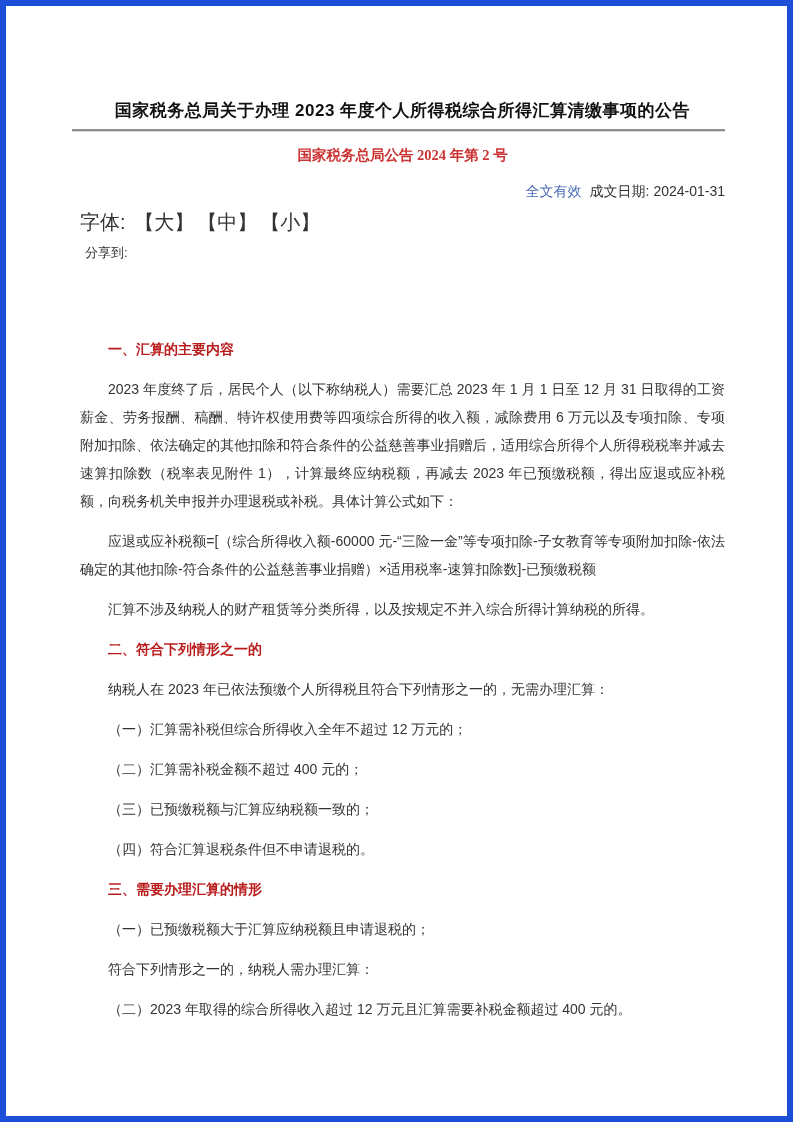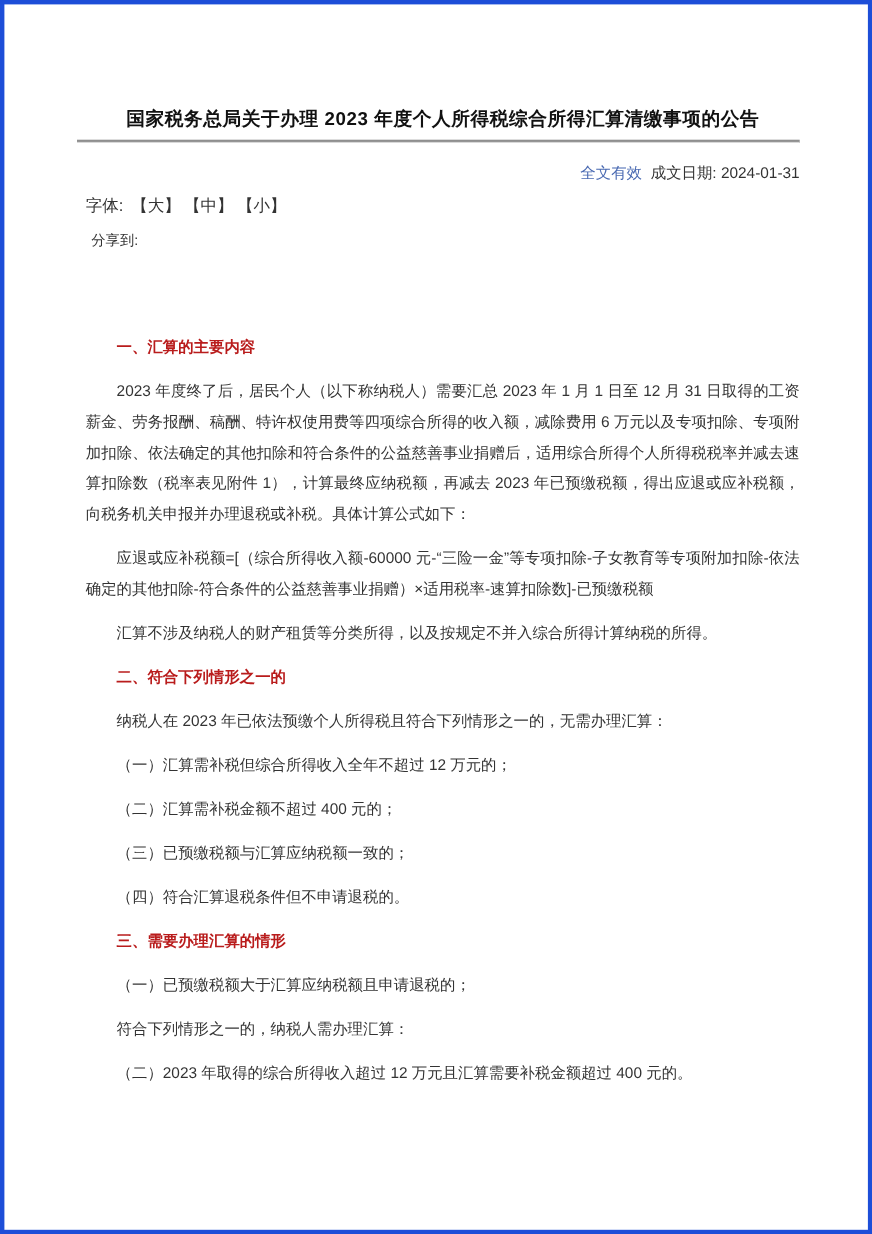--- a/index.html
+++ b/index.html
@@ -6,21 +6,21 @@
     margin: 0;
     padding: 0;
     background: #ffffff;
   }
   .page {
     width: 793px;
     height: 1122px;
     box-sizing: border-box;
     margin: 0;
     background: #ffffff;
-    border: 4px solid #1d4ed8;
+    border: 6px solid #1d4ed8;
     padding: 94px 62px 40px 74px;
     font-family: "Liberation Sans", "DejaVu Sans", sans-serif;
     color: #333333;
     overflow: hidden;
   }
   .doc-title {
     margin: 0;
     text-align: center;
     font-size: 17px;
     font-weight: bold;
@@ -52,21 +52,21 @@
     color: #333333;
   }
   .status-link {
     color: #4a6ab2;
     margin-right: 8px;
     cursor: pointer;
     text-decoration: none;
   }
   .font-row {
     margin-top: 12px;
-    font-size: 15px;
+    font-size: 20px;
     line-height: 20px;
     color: #333333;
   }
   .font-size-btn {
     cursor: pointer;
     margin-left: 3px;
     color: #333333;
   }
   .share-row {
     margin-top: 7px;
@@ -97,20 +97,21 @@
 </style>
 </head>
 <body>
 
 <div class="page">
 
   <h1 class="doc-title">国家税务总局关于办理 2023 年度个人所得税综合所得汇算清缴事项的公告</h1>
 
   <div class="title-rule"></div>
 
+  <div class="doc-number">国家税务总局公告 2024 年第 2 号</div>
 
   <div class="meta-row">
     <span class="status-link">全文有效</span><span>成文日期:</span>&nbsp;<span>2024-01-31</span>
   </div>
 
   <div class="font-row">
     <span>字体:</span>
     <span class="font-size-btn">【大】</span><span class="font-size-btn">【中】</span><span class="font-size-btn">【小】</span>
   </div>
 

